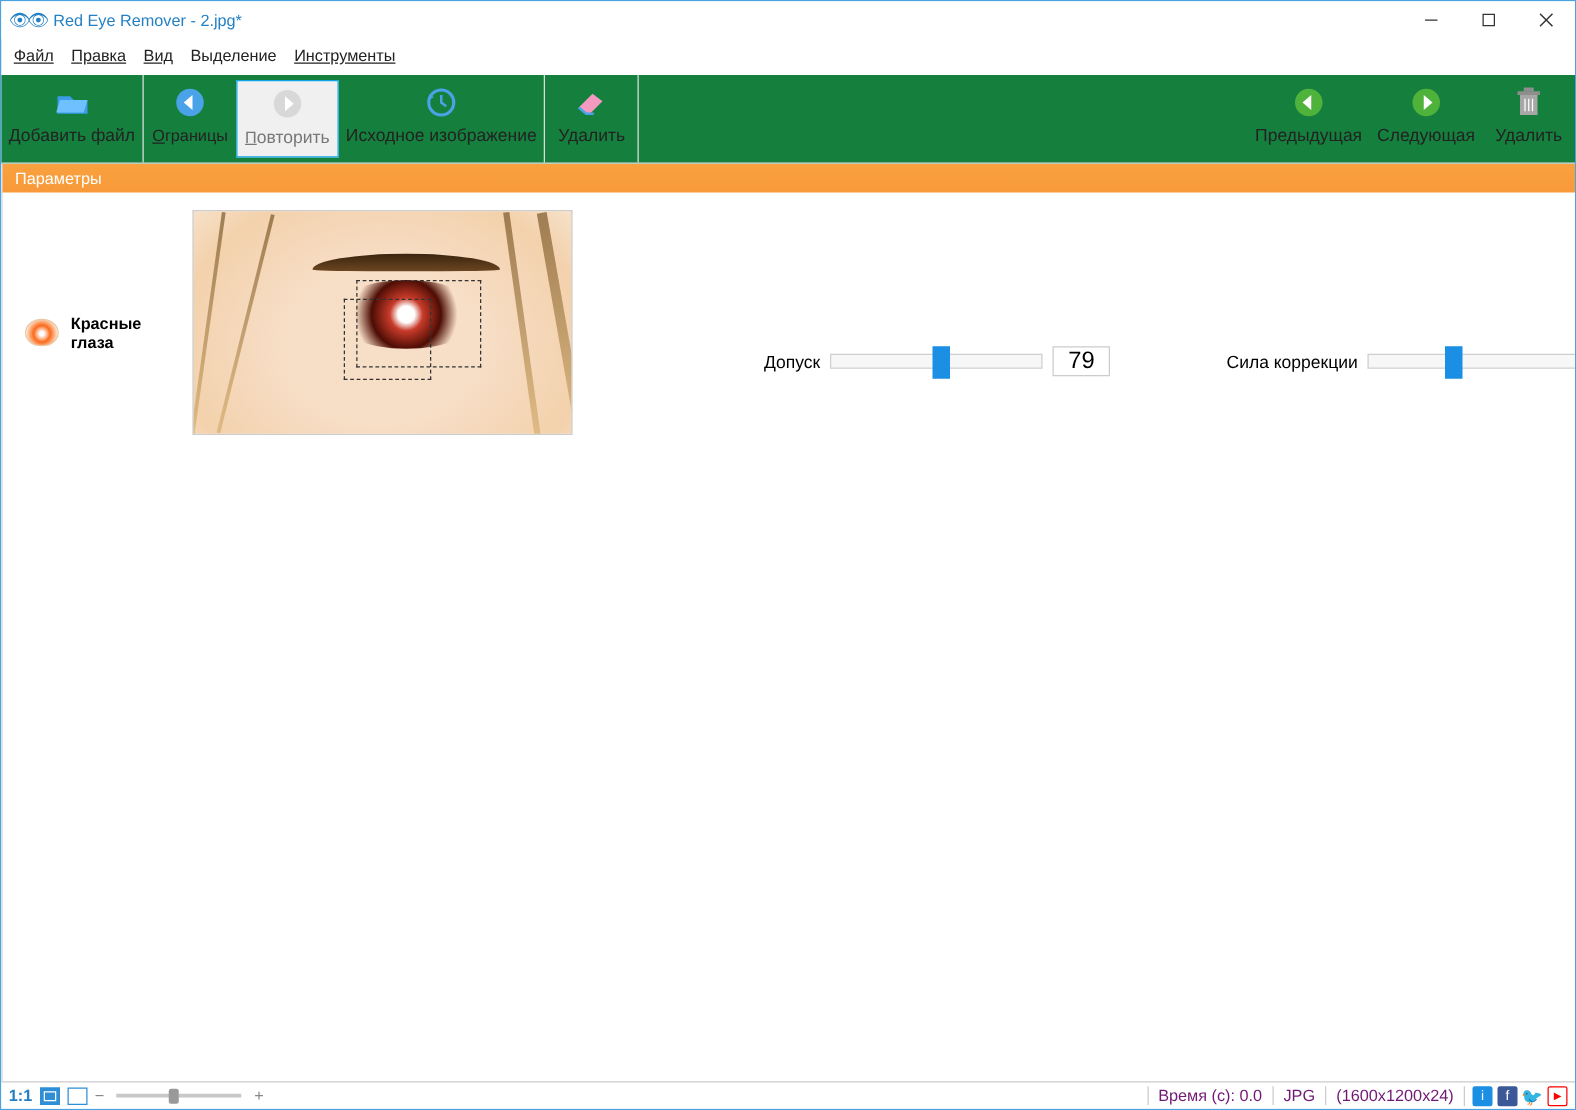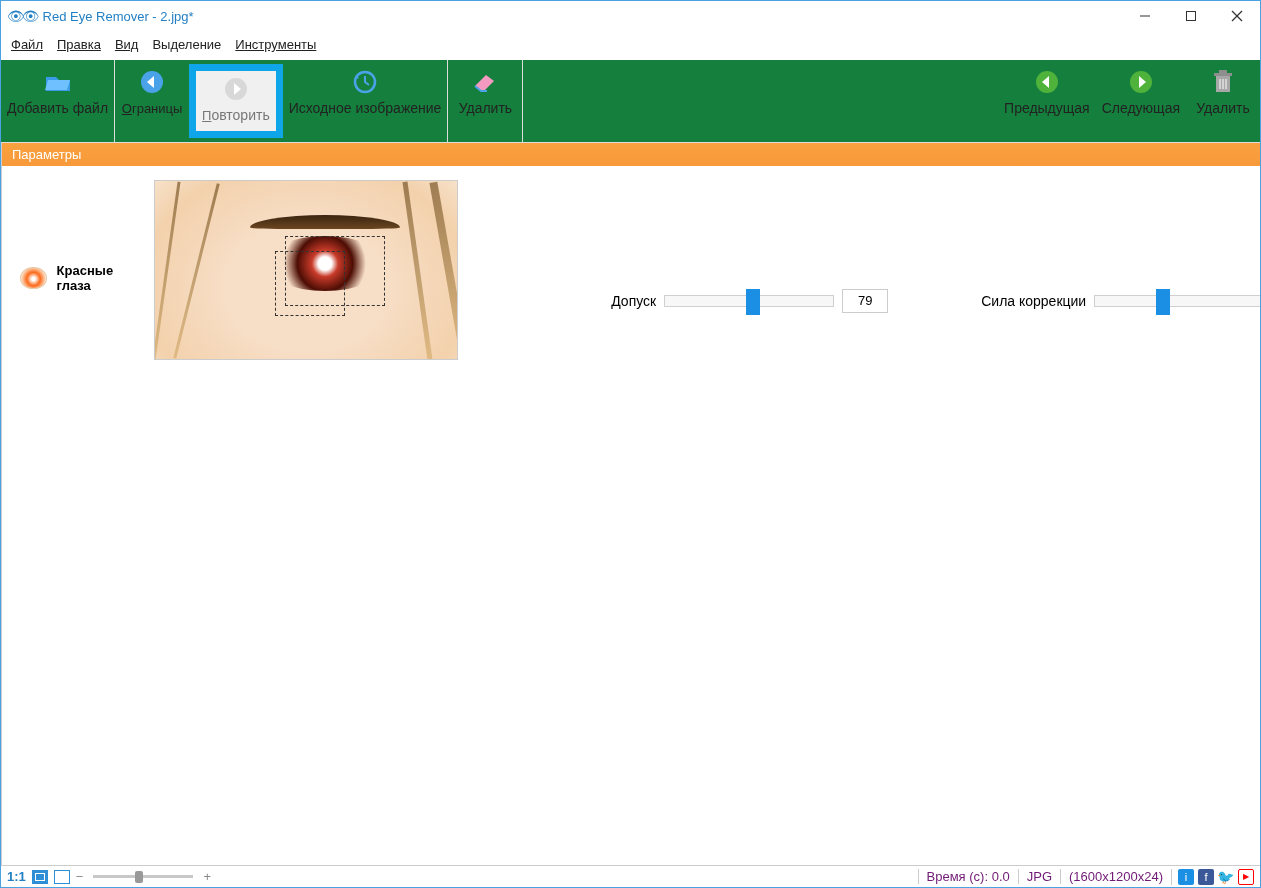--- a/index.html
+++ b/index.html
@@ -11,41 +11,41 @@
   .win-controls { display: flex; }
   .win-btn { width: 46px; height: 30px; display: flex; align-items: center; justify-content: center; color: #333; }
   
   .menubar { display: flex; padding: 6px 10px 8px; gap: 14px; font-size: 15px; color: #222; }
   .menubar .menu-item .u { text-decoration: underline; }
   
   .toolbar { display: flex; background: #15803d; border-bottom: 1px solid #ddd; }
   .tb-group { display: flex; border-right: 1px solid #ddd; padding: 4px 0; }
   .tb-btn { display: flex; flex-direction: column; align-items: center; justify-content: flex-start; min-width: 74px; padding: 4px 6px 6px; text-align: center; line-height: 1.25; }
   .tb-btn .icon { height: 28px; display:flex; align-items:center; justify-content:center; margin-bottom: 4px; }
-  .tb-btn.hover { background: #f0f0f0; border:7px solid #0ea5e9; }
+  .tb-btn.hover { background: #f0f0f0; border:1px solid #0ea5e9; }
   .tb-btn .lbl { font-size: 14px; color: #222; }
   .tb-btn.hover .lbl { color:#777; }
   .tb-spacer { flex: 1; }
   .tb-right { display: flex; padding: 4px 0; }
   
   .main { flex: 1; display: flex; overflow:hidden; }
   .canvas-pane { width: 797px; display:flex; flex-direction:column; background:#e8e8e8;}
   .canvas-img { flex:1; position:relative; overflow:hidden; background:#f5ecdf; }
   .parameters { flex:1; display:flex; flex-direction:column; border-left:1px solid #ccc; background:#fff; }
   .panel-header { background: linear-gradient(#f9a13f,#f8993a); color:#fff; padding:4px 10px; font-size:14px; display:flex; align-items:center;text-align:center; }
   .panel-header .px { margin-left:auto; font-size:12px; color:#9e5712; }
   .panel-body { padding: 14px 12px; display:flex; flex-direction:row; gap:8px; overflow:hidden; }
   .panel-title { display:flex; align-items:center; gap:10px; font-weight:bold; font-size:15px; margin-bottom:6px; padding-left:6px;}
   .eye-icon { width:28px; height:22px; background: radial-gradient(circle at 50% 55%, #fff 10%, #fb6a1a 40%, #fde6cf 75%); border-radius:50% 50% 48% 48%; border:1px solid #e8c9a8;}
   .preview { margin: 0 auto 12px; width: 320px; height: 180px; border:1px solid #ccc; background:#f5eadb; position:relative; overflow:hidden;}
   .slider-row { display:grid; grid-template-columns: 190px 170px 46px; align-items:center; gap:8px; margin-bottom:6px;margin-top:46px; }
   .slider-row label { text-align:right; font-size:14px; }
   .slider-track { height:12px; background:#f7f7f7; border:1px solid #d0d0d0; position:relative; }
   .slider-thumb { position:absolute; top:-7px; width:14px; height:26px; background:#1a8fe3; }
-  .slider-val { border:1px solid #ccc; height:24px; display:flex; align-items:center; justify-content:center; background:#fff; font-size:13px;}
+  .slider-val { border:1px solid #ccc; height:24px; display:flex; align-items:center; justify-content:center; background:#fff; font-size:19px;}
   
   .statusbar { height: 22px; border-top:1px solid #ccc; display:flex; align-items:center; font-size:13px; color:#2480c4; background:#fff;}
   .sb-left { display:flex; align-items:center; gap:6px; padding:0 6px;}
   .sb-icon { width:16px; height:14px; border:1.5px solid #2f8fd6; position:relative;}
   .sb-slider { width:100px; height:3px; background:#c8c8c8; position:relative; margin:0 4px;}
   .sb-slider::after{content:"";position:absolute;left:42px;top:-4px;width:8px;height:12px;background:#999;border-radius:2px;}
   .sb-spacer { flex:1; }
   .sb-cell { border-left:1px solid #ccc; padding:0 8px; color:#701a75; }
   .sb-social { display:flex; gap:4px; padding:0 6px; border-left:1px solid #ccc;}
   .soc{width:16px;height:16px;display:flex;align-items:center;justify-content:center;font-size:11px;color:#fff;border-radius:2px;}

